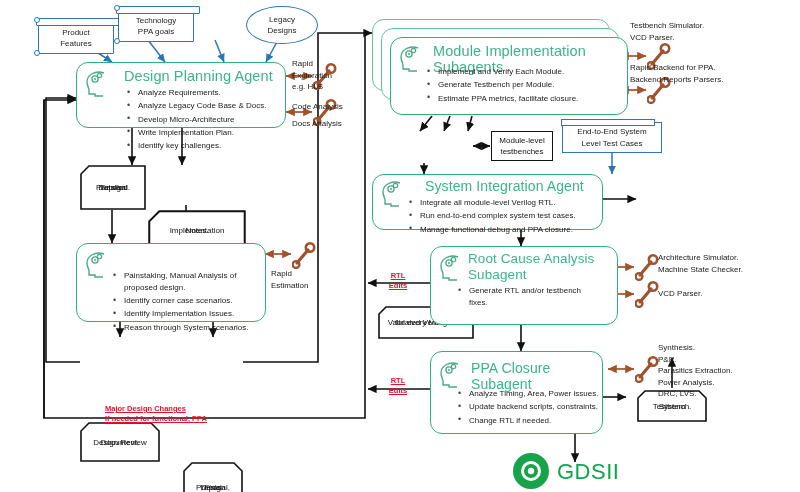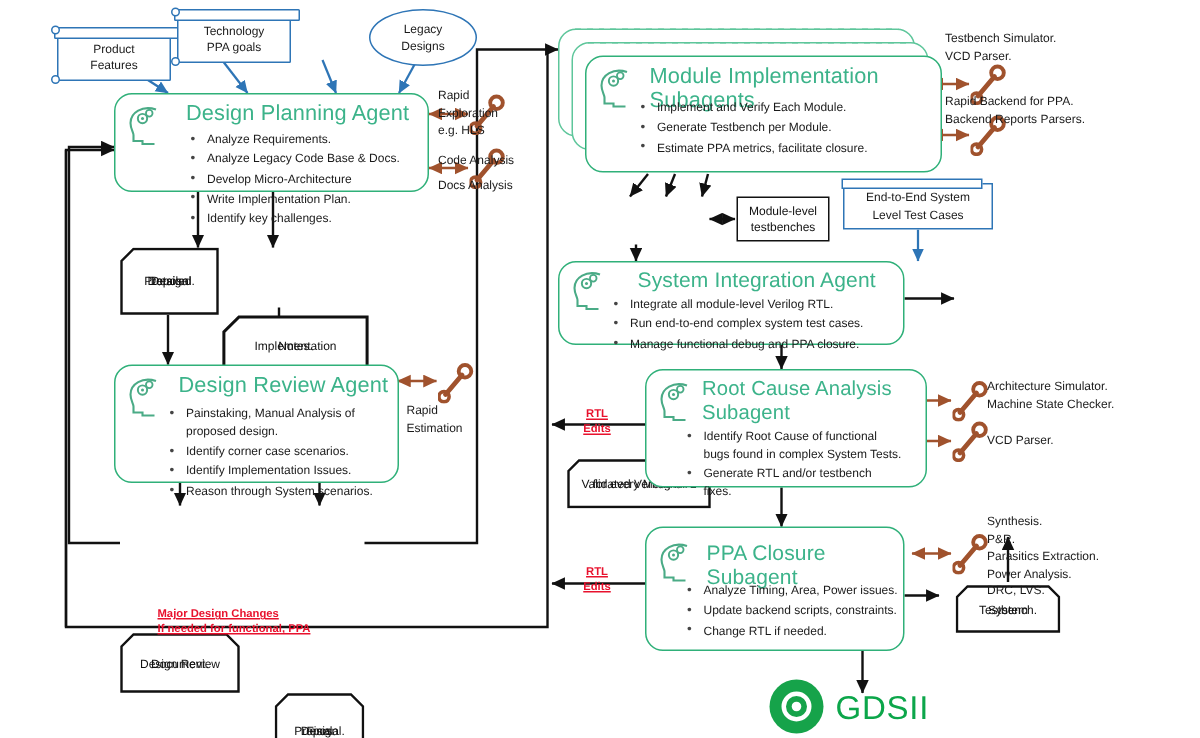--- a/index.html
+++ b/index.html
@@ -219,21 +219,20 @@
       </span>
   </div>
 
   <div class="abs agent" style="left:76px;top:243px;width:190px;height:79px;">
     <svg class="head-ico" style="left:7px;top:6px;" width="26" height="28" viewBox="0 0 26 28">
       <path d="M20,4 C11,1 3,6 3,13 C3,17 5,19 5,21 L5,25 L11,25 L11,27 L19,27" fill="none" stroke="#4aab86" stroke-width="1.4"></path>
       <circle cx="11" cy="10" r="3.1" fill="none" stroke="#4aab86" stroke-width="1.3"></circle>
       <circle cx="15.5" cy="6.5" r="2.2" fill="none" stroke="#4aab86" stroke-width="1.2"></circle>
       <circle cx="11" cy="10" r="1" fill="#4aab86"></circle>
     </svg>
-    <div class="agent-title" style="left:42px;top:5px;font-size:14.5px;">Design Review Agent</div>
     <ul class="bullets" style="left:34px;top:26px;font-size:8px;width:152px;">
       <li>Painstaking, Manual Analysis of proposed design.</li>
       <li>Identify corner case scenarios.</li>
       <li>Identify Implementation Issues.</li>
       <li>Reason through System scenarios.</li>
     </ul>
   </div>
 
   <svg class="abs" style="left:292px;top:241px;" width="26" height="28" viewBox="0 0 26 28">
     <path d="M5,22 L16,9" stroke="#a0522d" stroke-width="3.2" stroke-linecap="round"></path>
@@ -367,21 +366,20 @@
 
   <div class="abs agent" style="left:430px;top:246px;width:188px;height:79px;">
     <svg class="head-ico" style="left:7px;top:6px;" width="26" height="28" viewBox="0 0 26 28">
       <path d="M20,4 C11,1 3,6 3,13 C3,17 5,19 5,21 L5,25 L11,25 L11,27 L19,27" fill="none" stroke="#4aab86" stroke-width="1.4"></path>
       <circle cx="11" cy="10" r="3.1" fill="none" stroke="#4aab86" stroke-width="1.3"></circle>
       <circle cx="15.5" cy="6.5" r="2.2" fill="none" stroke="#4aab86" stroke-width="1.2"></circle>
       <circle cx="11" cy="10" r="1" fill="#4aab86"></circle>
     </svg>
     <div class="agent-title" style="left:37px;top:4px;font-size:13.5px;width:130px;line-height:16px;">Root Cause Analysis Subagent</div>
     <ul class="bullets" style="left:25px;top:38px;font-size:8px;width:145px;">
-      <li>Identify Root Cause of functional bugs found in complex System Tests.</li>
       <li>Generate RTL and/or testbench fixes.</li>
     </ul>
   </div>
 
   <svg class="abs" style="left:635px;top:253px;" width="26" height="28" viewBox="0 0 26 28">
     <path d="M5,22 L16,9" stroke="#a0522d" stroke-width="3.2" stroke-linecap="round"></path>
     <circle cx="18" cy="6.5" r="4.2" fill="none" stroke="#a0522d" stroke-width="2.6"></circle>
     <circle cx="4" cy="23.5" r="3.4" fill="none" stroke="#a0522d" stroke-width="2.4"></circle>
   </svg>
   <div class="tooltext" style="left:658px;top:252px;width:145px;">

